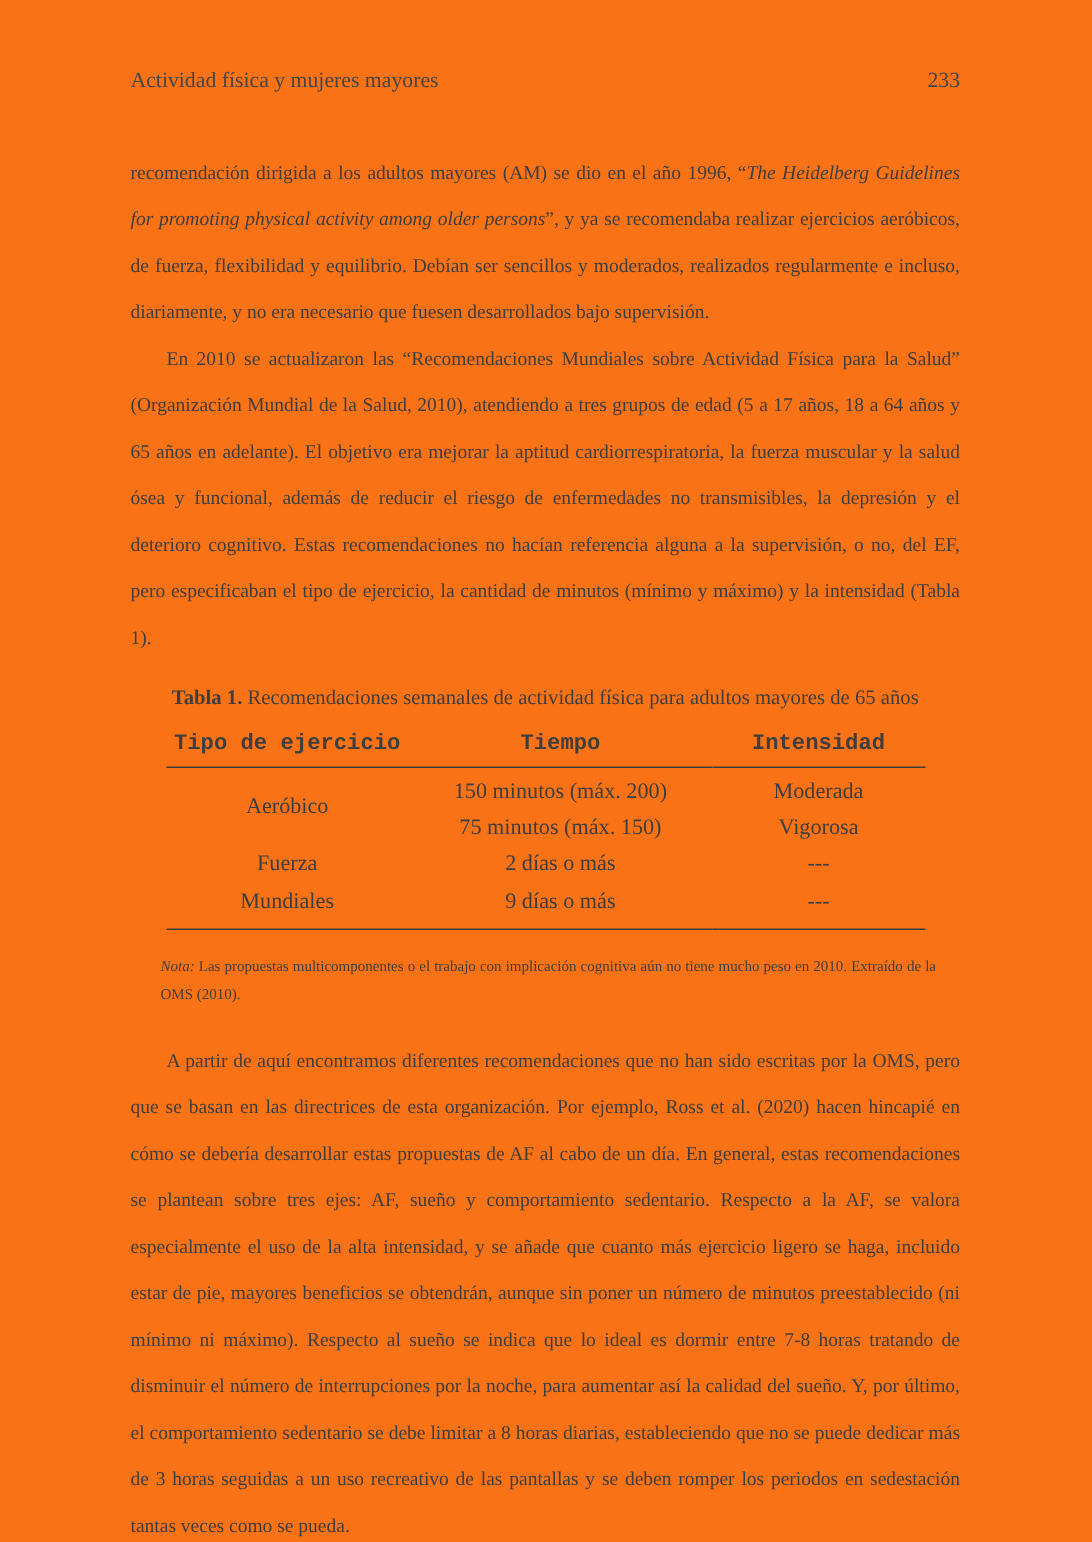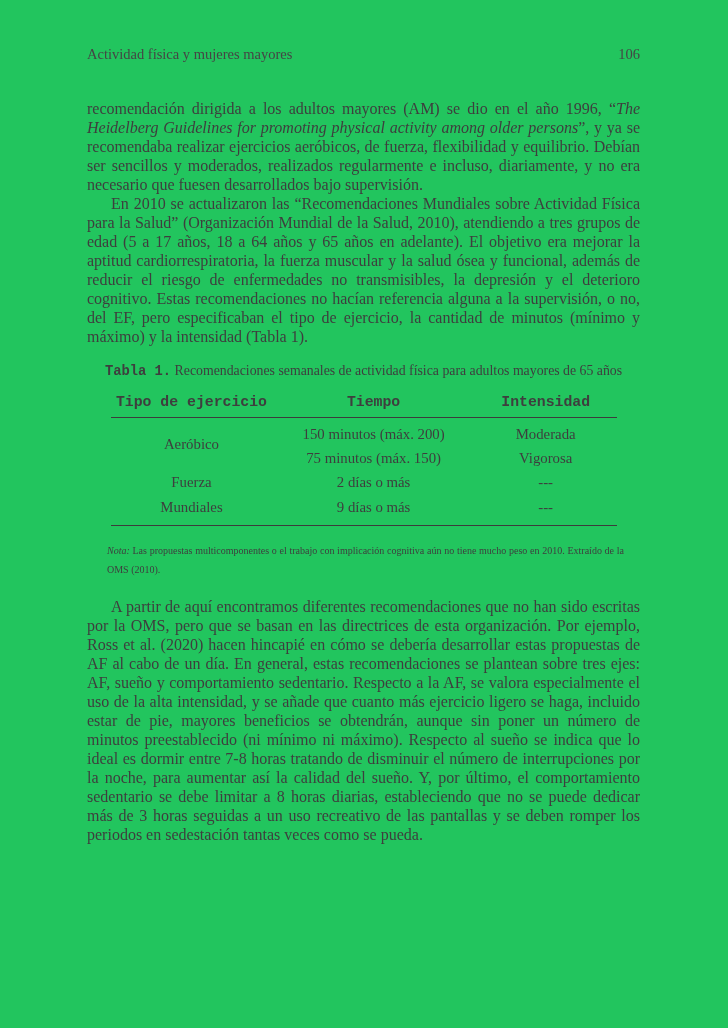--- a/index.html
+++ b/index.html
@@ -7,47 +7,47 @@
   body {
     width: 728px; height: 1028px;
     font-family: "Liberation Serif", "DejaVu Serif", serif;
     color: #3e3e3e;
     position: relative;
     overflow: hidden;
   }
   .page {
     position: absolute; inset: 0;
     width: 728px; height: 1028px;
-    background: #22c55e;
+    background: #f97316;
   }
   .running-head {
     position: absolute;
     top: 46px; left: 87px; width: 553px;
     display: flex; justify-content: space-between; align-items: baseline;
     font-size: 14.5px; color: #454545;
   }
   .content {
     position: absolute;
     top: 99px; left: 87px; width: 553px;
   }
   p.body-par {
-    font-size: 16px;
-    line-height: 19px;
+    font-size: 13px;
+    line-height: 31px;
     text-align: justify;
     color: #3e3e3e;
   }
   p.indent { text-indent: 24px; }
   .caption {
     margin-top: 17px;
     text-align: center;
     font-size: 13.8px;
     color: #3e3e3e;
     white-space: nowrap;
   }
-  .caption .cap-label { font-weight: bold; font-style: normal; font-family: Liberation Mono, monospace; }
+  .caption .cap-label { font-weight: bold; font-style: normal; }
   .caption .cap-text { }
   table.data-table {
     margin: 13px auto 0 auto;
     width: 506px;
     border-collapse: collapse;
     border-spacing: 0;
   }
   table.data-table th {
     font-size: 14.8px;
     font-weight: bold;
@@ -81,21 +81,21 @@
   .par3 { margin-top: 17px; }
   .italic { font-style: italic; }
 </style>
 </head>
 <body>
 
 <div class="page">
 
   <div class="running-head">
     <span>Actividad física y mujeres mayores</span>
-    <span>106</span>
+    <span>233</span>
   </div>
 
   <div class="content">
 
     <p class="body-par"><span>recomendación dirigida a los adultos mayores (AM) se dio en el año 1996, “</span><span class="italic">The Heidelberg Guidelines for promoting physical activity among older persons</span><span>”, y ya se recomendaba realizar ejercicios aeróbicos, de fuerza, flexibilidad y equilibrio. Debían ser sencillos y moderados, realizados regularmente e incluso, diariamente, y no era necesario que fuesen desarrollados bajo supervisión.</span></p>
 
     <p class="body-par indent">En 2010 se actualizaron las “Recomendaciones Mundiales sobre Actividad Física para la Salud” (Organización Mundial de la Salud, 2010), atendiendo a tres grupos de edad (5 a 17 años, 18 a 64 años y 65 años en adelante). El objetivo era mejorar la aptitud cardiorrespiratoria, la fuerza muscular y la salud ósea y funcional, además de reducir el riesgo de enfermedades no transmisibles, la depresión y el deterioro cognitivo. Estas recomendaciones no hacían referencia alguna a la supervisión, o no, del EF, pero especificaban el tipo de ejercicio, la cantidad de minutos (mínimo y máximo) y la intensidad (Tabla 1).</p>
 
     <div class="caption"><span class="cap-label">Tabla 1.</span><span class="cap-text"> Recomendaciones semanales de actividad física para adultos mayores de 65 años</span></div>
 

